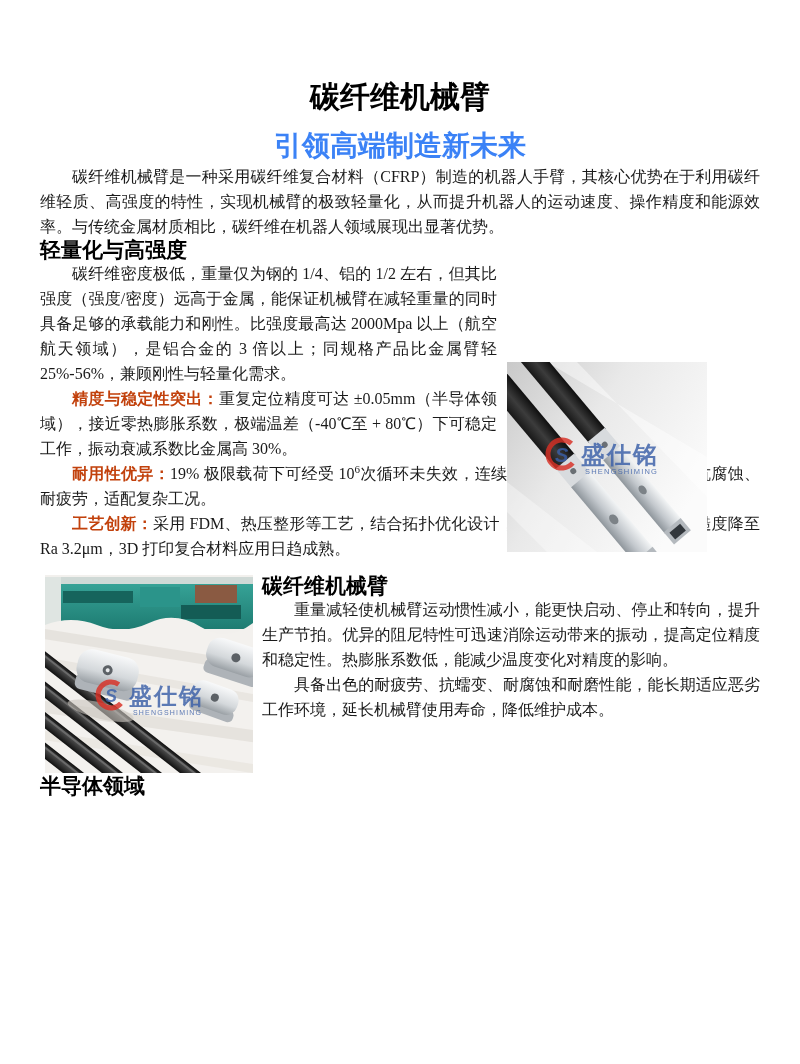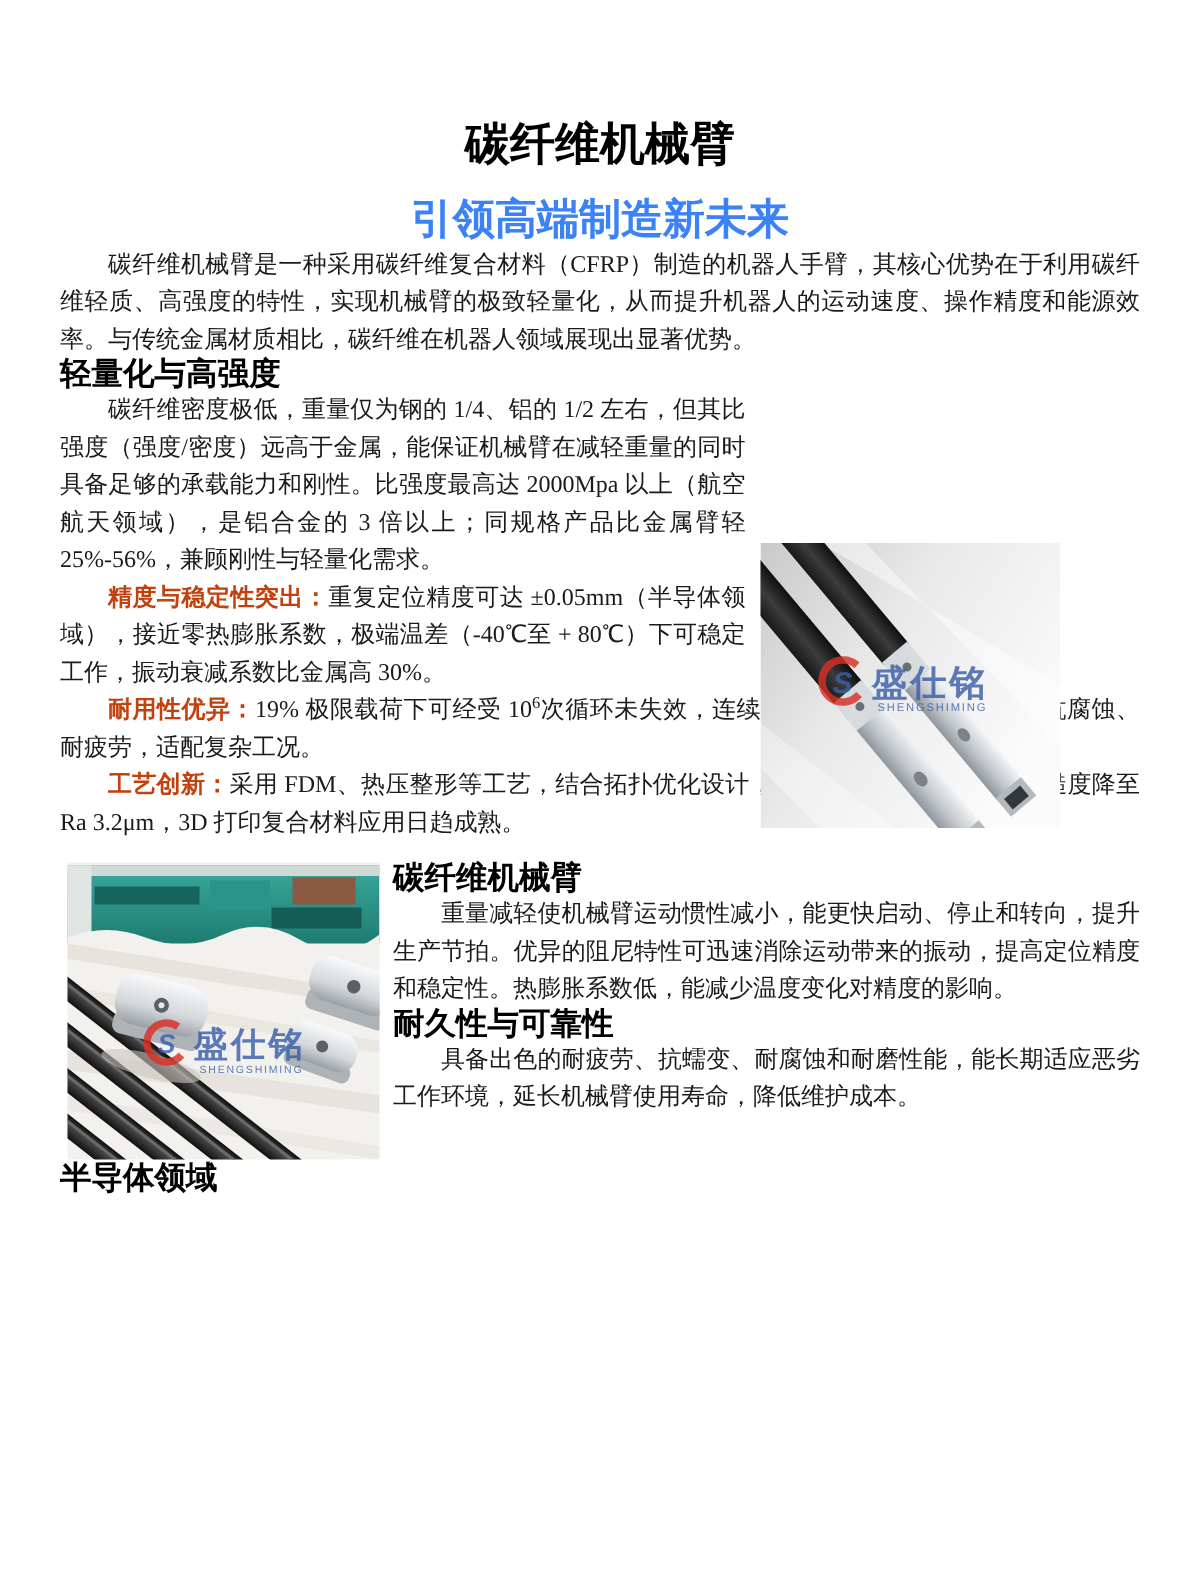--- a/index.html
+++ b/index.html
@@ -210,21 +210,20 @@
             <text x="60" y="127" font-size="18" font-style="italic" font-weight="bold" fill="#3a5fa8">S</text>
             <text x="84" y="129" font-size="23" font-weight="bold" fill="#3a5fa8" letter-spacing="2">盛仕铭</text>
             <text x="88" y="140" font-size="7" fill="#3a5fa8" letter-spacing="1.2">SHENGSHIMING</text>
           </g>
         </svg>
       </div>
 
       <div class="col-right">
         <h3 class="sec">碳纤维机械臂</h3>
         <p class="body mt-p6">重量减轻使机械臂运动惯性减小，能更快启动、停止和转向，提升生产节拍。优异的阻尼特性可迅速消除运动带来的振动，提高定位精度和稳定性。热膨胀系数低，能减少温度变化对精度的影响。</p>
-        <h3 class="sec mt-h3b">耐久性与可靠性</h3>
         <p class="body mt-p7">具备出色的耐疲劳、抗蠕变、耐腐蚀和耐磨性能，能长期适应恶劣工作环境，延长机械臂使用寿命，降低维护成本。</p>
       </div>
     </div>
 
     <h3 class="sec mt-apps">半导体领域</h3>
 
   </div>
 </div>
 
 </body></html>

